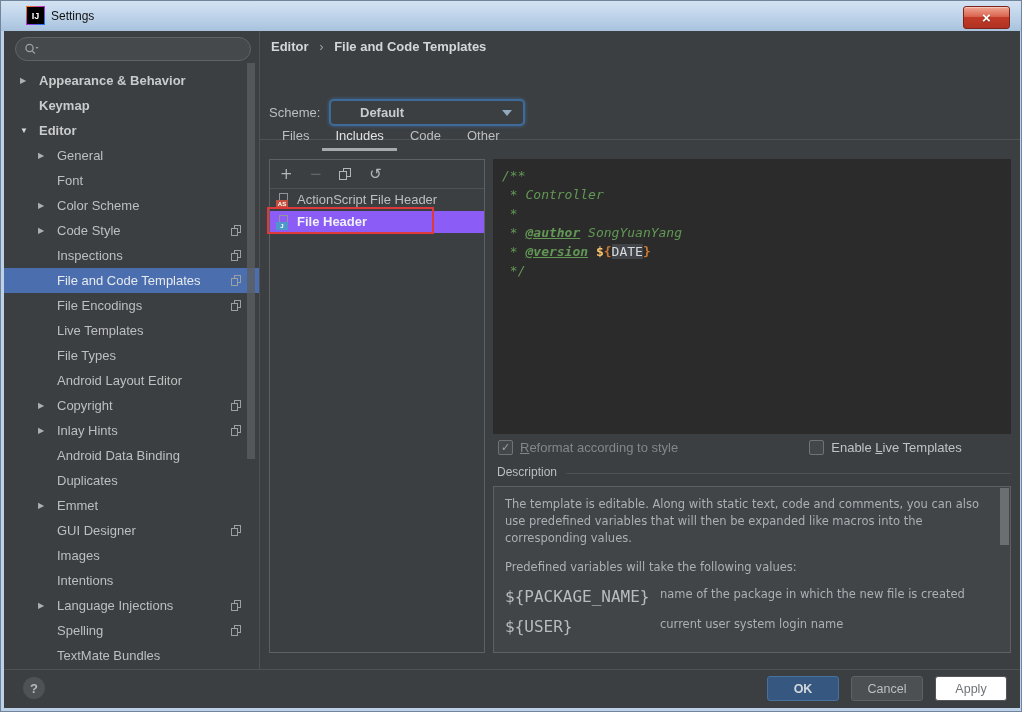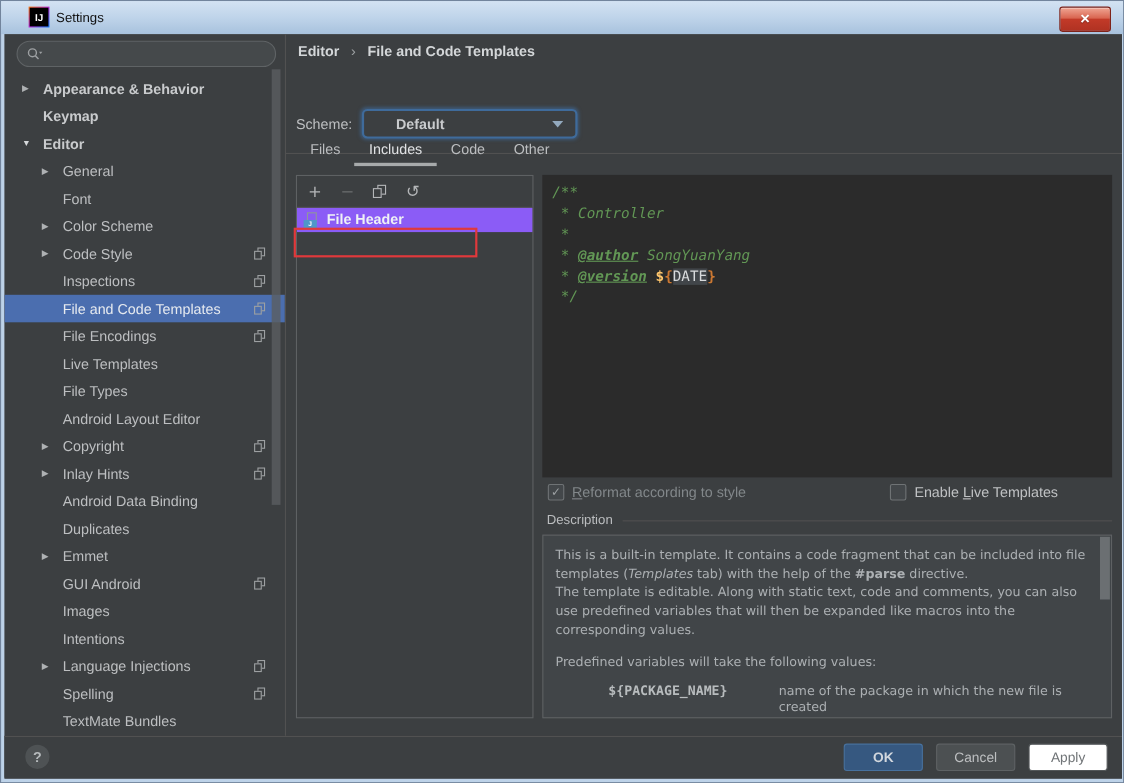--- a/index.html
+++ b/index.html
@@ -81,21 +81,21 @@
   .opt2{margin-left:131px;}
   
   .desc-label{position:absolute;left:493px;top:434px;font-size:12px;color:#bbbdbf;}
   .desc-line{position:absolute;left:562px;top:442px;width:445px;height:1px;background:#515151;}
   .desc-panel{position:absolute;left:489px;top:455px;width:518px;height:167px;border:1px solid #5e6163;box-sizing:border-box;background:#414548;padding:9px 20px 0 11px;overflow:hidden;}
   .desc-panel .desc-p{font-family:"DejaVu Sans",sans-serif;font-size:11.5px;line-height:17px;color:#acb0b3;margin:0;}
   .desc-p .it{font-style:italic;}
   .desc-p .b{font-weight:bold;}
   .desc-p.gap{margin-top:12px;}
   .var-row{display:flex;margin-top:11px;}
-  .var-name{width:155px;flex:none;font-family:"DejaVu Sans Mono",monospace;font-size:12px;font-weight:bold;color:#b8bcbe;margin-left:48px;}
+  .var-name{width:155px;flex:none;font-family:"DejaVu Sans Mono",monospace;font-size:16px;font-weight:normal;color:#b8bcbe;}
   .var-desc{font-family:"DejaVu Sans",sans-serif;font-size:11.5px;color:#acb0b3;}
   .desc-scroll{position:absolute;right:1px;top:1px;width:9px;height:57px;background:#6b6f72;cursor:pointer;}
   
   .footer{position:absolute;left:0;top:638px;width:1016px;height:38px;border-top:1px solid #515151;background:#3c3f41;}
   .help-btn{position:absolute;left:19px;top:7px;width:22px;height:22px;border-radius:50%;background:#4e5254;color:#b6babc;font-size:13px;font-weight:bold;display:flex;align-items:center;justify-content:center;cursor:pointer;}
   .btn{position:absolute;top:6px;width:72px;height:25px;box-sizing:border-box;border-radius:3px;font-size:12.5px;display:flex;align-items:center;justify-content:center;cursor:pointer;}
   .btn-ok{left:763px;background:#365880;border:1px solid #47719e;color:#d2d7dd;font-weight:bold;}
   .btn-cancel{left:847px;background:#4c5052;border:1px solid #5e6264;color:#bdbfc1;}
   .btn-apply{left:931px;background:#ffffff;border:1px solid #535759;color:#707477;cursor:default;}
   
@@ -154,21 +154,21 @@
             <i></i>
             <i></i>
           </span></div>
         <div class="tree-row lvl1"><span class="arrow">▶</span><span class="lbl">Inlay Hints</span><span class="copy-ico">
             <i></i>
             <i></i>
           </span></div>
         <div class="tree-row lvl1"><span class="lbl">Android Data Binding</span></div>
         <div class="tree-row lvl1"><span class="lbl">Duplicates</span></div>
         <div class="tree-row lvl1"><span class="arrow">▶</span><span class="lbl">Emmet</span></div>
-        <div class="tree-row lvl1"><span class="lbl">GUI Android</span><span class="copy-ico">
+        <div class="tree-row lvl1"><span class="lbl">GUI Designer</span><span class="copy-ico">
             <i></i>
             <i></i>
           </span></div>
         <div class="tree-row lvl1"><span class="lbl">Images</span></div>
         <div class="tree-row lvl1"><span class="lbl">Intentions</span></div>
         <div class="tree-row lvl1"><span class="arrow">▶</span><span class="lbl">Language Injections</span><span class="copy-ico">
             <i></i>
             <i></i>
           </span></div>
         <div class="tree-row lvl1"><span class="lbl">Spelling</span><span class="copy-ico">
@@ -203,20 +203,27 @@
       <div class="list-toolbar">
         <span class="tb-btn">+</span>
         <span class="tb-btn disabled">−</span>
         <span class="tb-copy">
             <i></i>
             <i></i>
           </span>
         <span class="tb-btn">↺</span>
       </div>
       <div id="tpl-rows">
+          <div class="tpl-row">
+            <span class="tpl-ico">
+              <span class="page"></span>
+              <span class="badge" style="background: rgb(193, 80, 63);">AS</span>
+            </span>
+            <span class="tpl-label">ActionScript File Header</span>
+          </div>
           <div class="tpl-row selected">
             <span class="tpl-ico">
               <span class="page"></span>
               <span class="badge" style="background: rgb(79, 151, 201);">J</span>
             </span>
             <span class="tpl-label">File Header</span>
           </div>
         </div>
     </div>
     <div class="annotation"></div>
@@ -238,21 +245,20 @@
         <label class="opt opt2">
           <span class="cb"></span>
           <span class="txt"><span>Enable </span><span class="u">L</span><span>ive Templates</span></span>
         </label>
       </div>
 
     <div class="desc-label">Description</div>
     <div class="desc-line"></div>
     <div class="desc-panel" id="desc">
       <div class="desc-scroll"></div>
-    <div class="desc-p"><span>This is a built-in template. It contains a code fragment that can be included into file templates (</span><span class="it">Templates</span><span> tab) with the help of the </span><span class="b">#parse</span><span> directive.</span></div>
         <div class="desc-p"><span>The template is editable. Along with static text, code and comments, you can also use predefined variables that will then be expanded like macros into the corresponding values.</span></div>
         <div class="desc-p gap"><span>Predefined variables will take the following values:</span></div>
         <div class="var-row">
           <span class="var-name">${PACKAGE_NAME}</span>
           <span class="var-desc">name of the package in which the new file is created</span>
         </div>
         <div class="var-row">
           <span class="var-name">${USER}</span>
           <span class="var-desc">current user system login name</span>
         </div>

